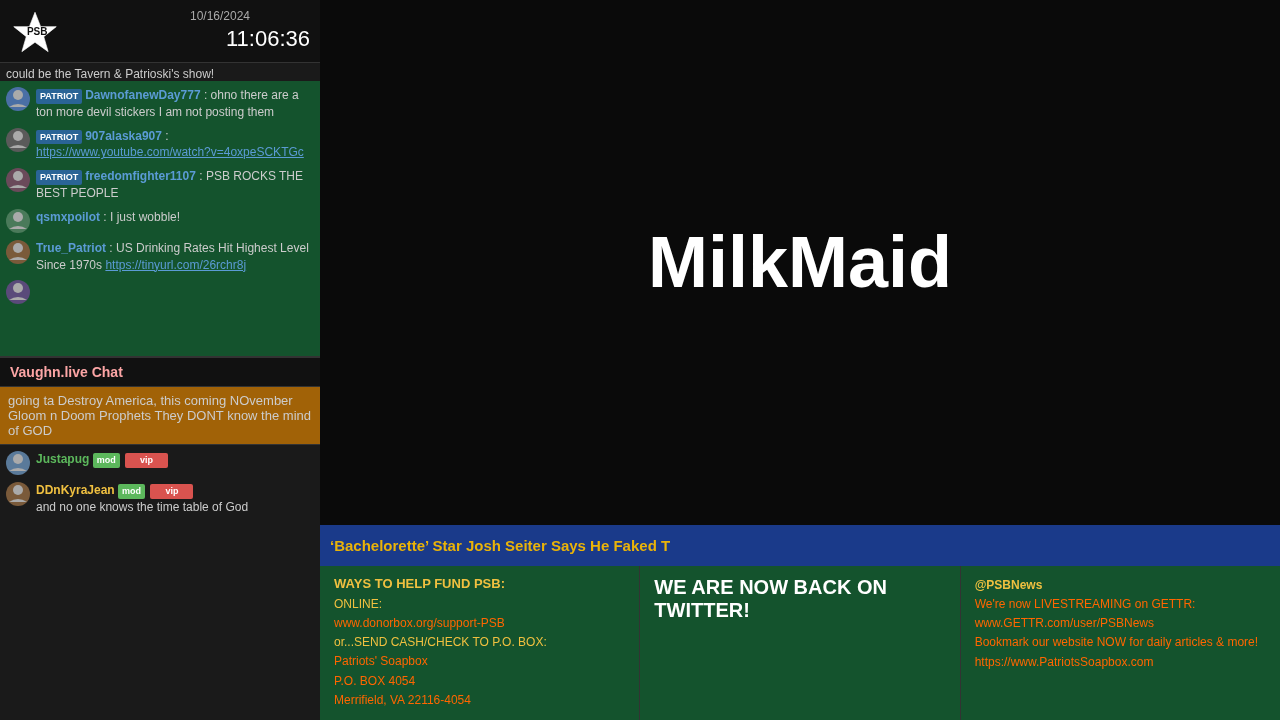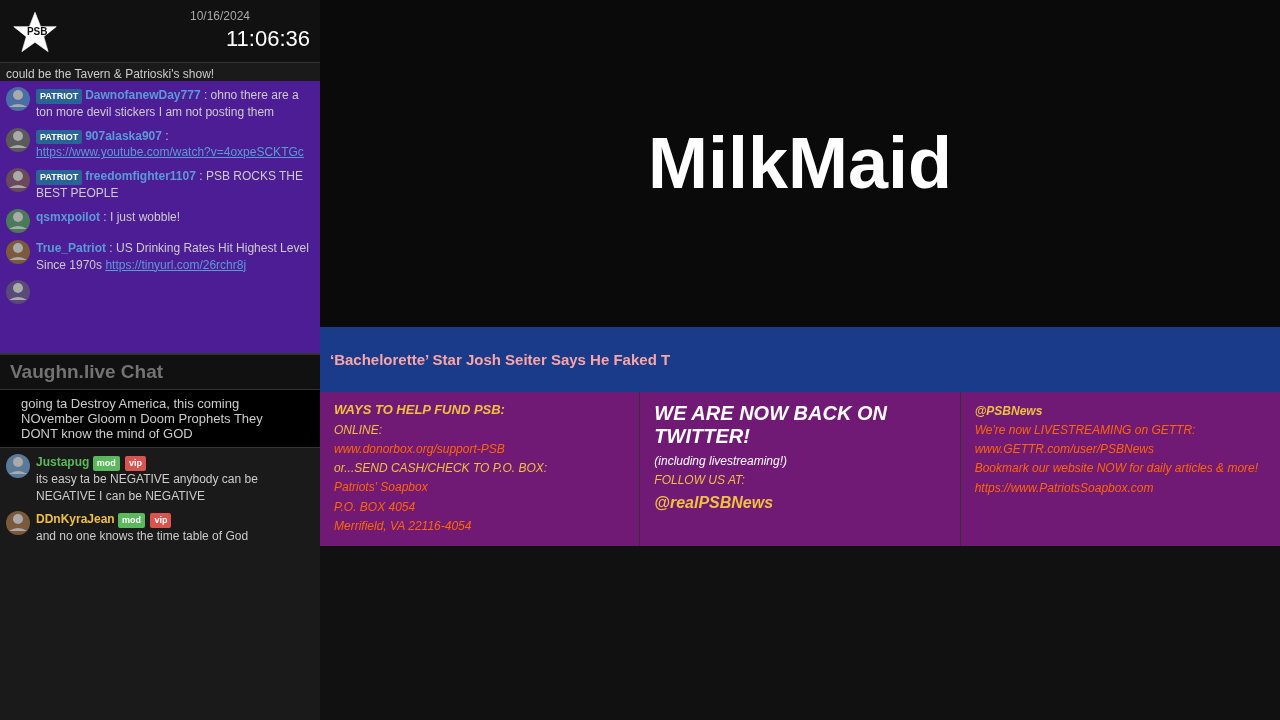--- a/index.html
+++ b/index.html
@@ -55,21 +55,21 @@
       font-weight: normal;
       color: #fff;
       margin-left: 36px;
     }
 
     
     #chat-area {
       flex: 1;
       overflow-y: auto;
       padding: 6px 6px;
-      background: #4c1d95;
+      background: #14532d;
     }
 
     .chat-msg {
       display: flex;
       align-items: flex-start;
       gap: 6px;
       margin-bottom: 7px;
     }
 
     .avatar {
@@ -119,21 +119,21 @@
       border-radius: 2px;
       margin-right: 2px;
     }
 
     .badge-vip {
       display: inline-block;
       background: #d9534f;
       color: #fff;
       font-size: 9px;
       font-weight: bold;
-      padding: 1px 4px;
+      padding: 1px 15px;
       border-radius: 2px;
       margin-right: 3px;
     }
 
     .username {
       color: #5b9bd5;
       font-weight: bold;
       font-size: 12px;
     }
 
@@ -152,37 +152,37 @@
 
     
     #vaughn-banner {
       background: #111;
       padding: 6px 10px;
       border-top: 2px solid #333;
       border-bottom: 1px solid #333;
     }
 
     #vaughn-banner .title {
-      font-size: 19px;
-      font-weight: bold;
-      color: #737373;
+      font-size: 14px;
+      font-weight: bold;
+      color: #fca5a5;
     }
 
     
     #chat-area-bottom {
       flex: 1;
       overflow-y: auto;
       padding: 6px 6px;
       background: #1a1a1a;
     }
 
     
     #main-content {
       flex: 1;
-      height: 546px;
+      height: 720px;
       display: flex;
       flex-direction: column;
       background: #0d0d0d;
       position: relative;
     }
 
     #video-area {
       flex: 1;
       display: flex;
       align-items: center;
@@ -194,34 +194,33 @@
     #video-title {
       font-size: 72px;
       font-weight: 900;
       color: #fff;
       text-align: center;
     }
 
     
     #ticker-bar {
       background: #1a3a8a;
-      color: #fca5a5;
-      padding: 24px 10px;
+      color: #eab308;
+      padding: 12px 10px;
       font-size: 15px;
       font-weight: bold;
       white-space: nowrap;
       overflow: hidden;
     }
 
     
     #bottom-bar {
-      background: #701a75;
+      background: #14532d;
       display: flex;
       min-height: 130px;
-      font-style: italic;
     }
 
     .bottom-col {
       flex: 1;
       padding: 10px 14px;
       border-right: 1px solid #333;
       font-size: 12px;
     }
 
     .bottom-col:last-child {
@@ -341,39 +340,38 @@
           </svg>
       </div>
     </div>
 
   </div>
 
   <div id="vaughn-banner">
     <div class="title">Vaughn.live Chat</div>
   </div>
 
-  <div style="padding: 6px 21px; font-size:13px; color:#ccc; background:#000000; border-bottom:1px solid #333;">
+  <div style="padding: 6px 8px; font-size:13px; color:#ccc; background:#a16207; border-bottom:1px solid #333;">
     <span>going ta Destroy America, this coming NOvember Gloom n Doom Prophets They DONT know the mind of GOD</span>
   </div>
 
   <div id="chat-area-bottom" style="background:#1a1a1a; padding:6px;">
 
     <div class="chat-msg">
       <div class="avatar" style="background:#5a7a9a;">
         <svg viewBox="0 0 24 24">
             <circle cx="12" cy="8" r="5" fill="#aaa"></circle>
             <path d="M3 20 Q12 14 21 20" fill="#aaa"></path>
           </svg>
       </div>
       <div class="msg-content chat-msg-big">
         <span class="username green">Justapug</span>
         <span class="badge-mod">mod</span>
         <span class="badge-vip">vip</span>
         <br>
-        <span>its easy ta be NEGATIVE anybody can be NEGATIVE I can be NEGATIVE</span>
       </div>
     </div>
 
     <div class="chat-msg">
       <div class="avatar" style="background:#7a5a3a;">
         <svg viewBox="0 0 24 24">
             <circle cx="12" cy="8" r="5" fill="#aaa"></circle>
             <path d="M3 20 Q12 14 21 20" fill="#aaa"></path>
           </svg>
       </div>
@@ -409,25 +407,20 @@
         <span>www.donorbox.org/support-PSB</span><br>
         <span style="color:#f0c040;">or...SEND CASH/CHECK TO P.O. BOX:</span><br>
         <span>Patriots' Soapbox</span><br>
         <span>P.O. BOX 4054</span><br>
         <span>Merrifield, VA 22116-4054</span>
       </div>
     </div>
 
     <div class="bottom-col">
       <div class="col-title" style="color:#fff; font-size:20px;">WE ARE NOW BACK ON TWITTER!</div>
-      <div class="col-text">
-        <span style="color:#fff;">(including livestreaming!)</span><br>
-        <span style="color:#f0c040;">FOLLOW US AT:</span><br>
-        <span style="color:#f0c040; font-size:16px; font-weight:bold;">@realPSBNews</span>
-      </div>
     </div>
 
     <div class="bottom-col">
       <div class="col-text">
         <span style="color:#f0c040; font-weight:bold;">@PSBNews</span><br>
         <span>We're now LIVESTREAMING on GETTR:</span><br>
         <span>www.GETTR.com/user/PSBNews</span><br>
         <span>Bookmark our website NOW for daily articles &amp; more!</span><br>
         <span>https://www.PatriotsSoapbox.com</span>
       </div>

